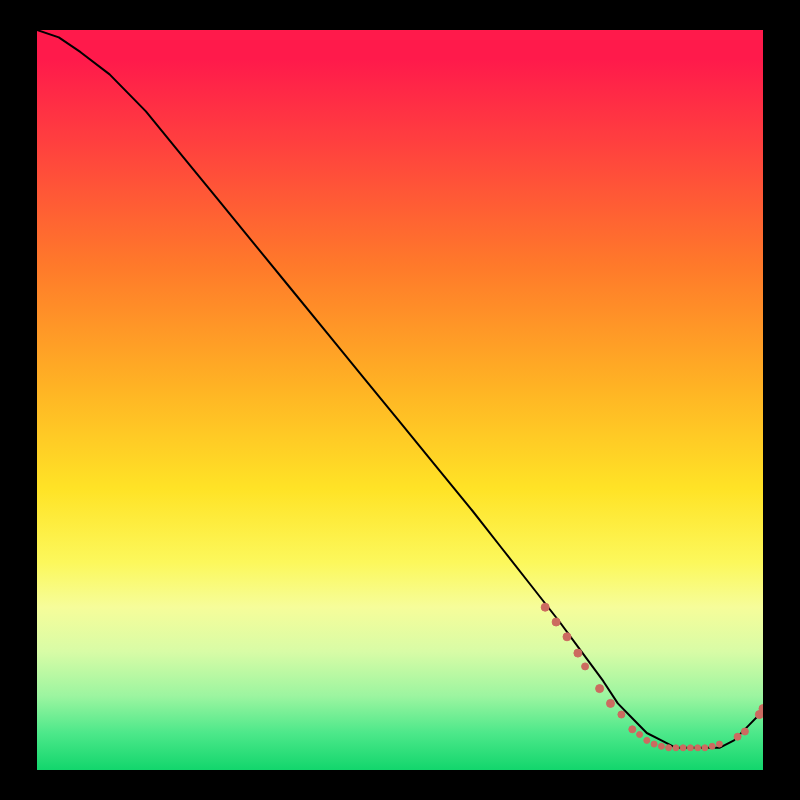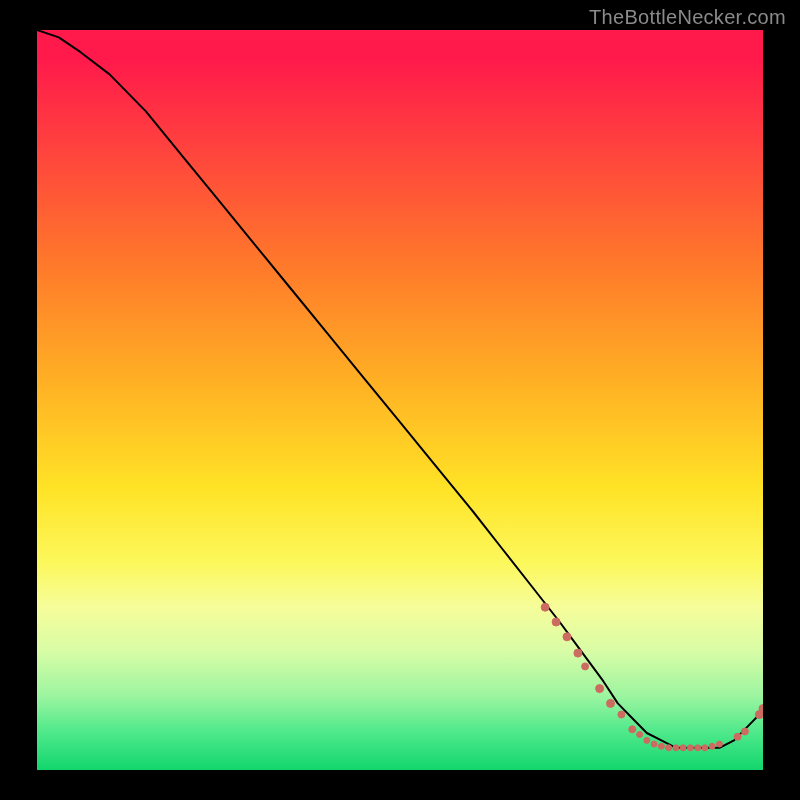--- a/index.html
+++ b/index.html
@@ -75,21 +75,20 @@
     fill: #b0564d;
     font-weight: bold;
     letter-spacing: 0.4px;
   }
 </style>
 </head>
 <body>
 
 <div class="stage">
 
-  <div class="watermark">TheBottleNecker.com</div>
 
   <div class="plot">
     <div class="gradient"></div>
     <svg class="curve" viewBox="0 0 726 740" preserveAspectRatio="none">
       <path class="line" d="M0.0 0.0 L21.8 7.4 L43.6 22.2 L72.6 44.4 L108.9 81.4 L145.2 125.8 L181.5 170.2 L217.8 214.6 L254.1 259.0 L290.4 303.4 L326.7 347.8 L363.0 392.2 L399.3 436.6 L435.6 481.0 L464.6 518.0 L493.7 555.0 L522.7 592.0 L544.5 621.6 L566.3 651.2 L580.8 673.4 L595.3 688.2 L609.8 703.0 L624.4 710.4 L638.9 717.8 L653.4 717.8 L667.9 717.8 L682.4 717.8 L697.0 710.4 L711.5 695.6 L726.0 680.8"></path>
       <g>
           <circle class="dot" cx="508.2" cy="577.2" r="4"></circle>
           <circle class="dot" cx="519.1" cy="592.0" r="4"></circle>
           <circle class="dot" cx="530.0" cy="606.8" r="4"></circle>
           <circle class="dot" cx="540.9" cy="623.1" r="4"></circle>

